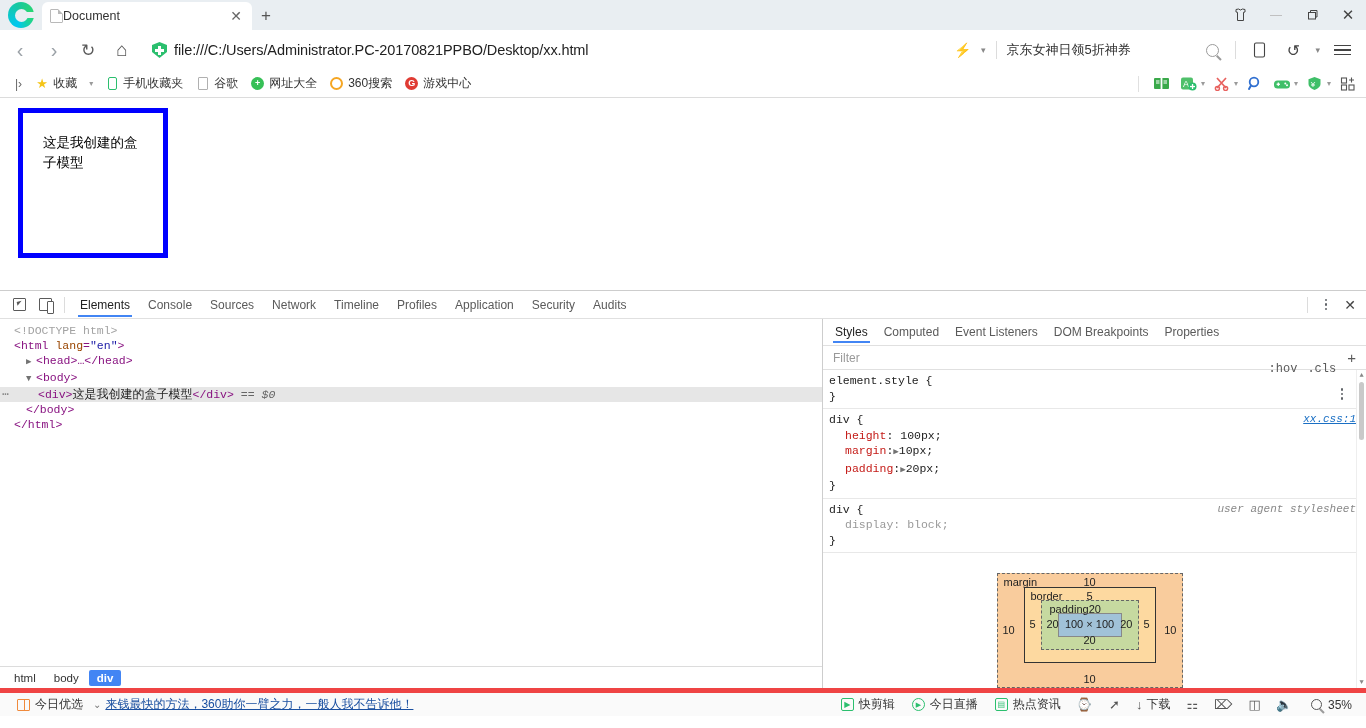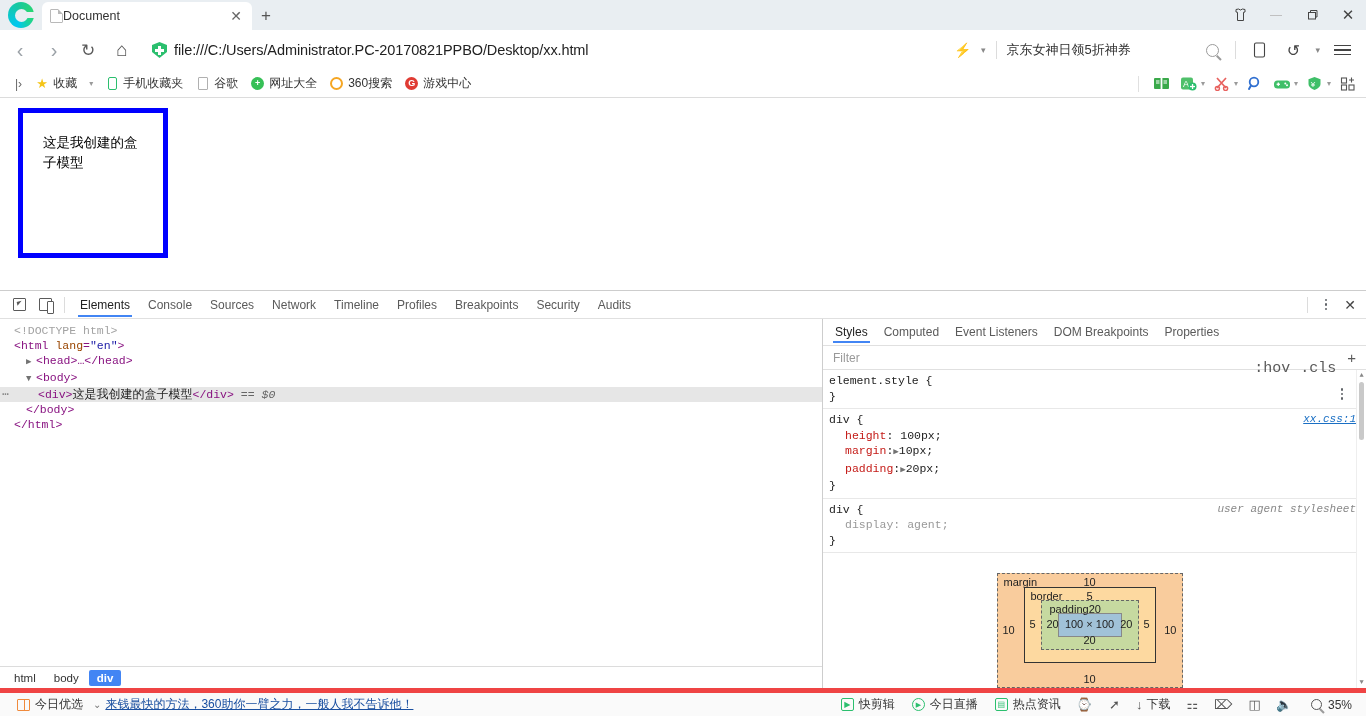--- a/index.html
+++ b/index.html
@@ -363,21 +363,21 @@
   }
   .st-filter {
     height: 24px;
     display: flex; align-items: center;
     border-bottom: 1px solid #e0e0e0;
     padding: 0 6px 0 10px;
     font-size: 12px;
     color: #999;
   }
   .st-filter .sp { flex: 1 1 auto; }
-  .st-filter .fb { color: #5a5a5a; font-family: "Liberation Mono", monospace; font-size: 15px; padding: 0 5px; margin-top: 22px; }
+  .st-filter .fb { color: #5a5a5a; font-family: "Liberation Mono", monospace; font-size: 12px; padding: 0 5px; margin-top: 22px; }
   .st-filter .plus { color: #5a5a5a; font-size: 15px; padding: 0 4px 0 6px; }
   .st-content {
     flex: 1 1 auto;
     font-family: "Liberation Mono", monospace;
     font-size: 11.5px;
     line-height: 15.5px;
     overflow: hidden;
     position: relative;
   }
   .rule {
@@ -683,21 +683,21 @@
         <div class="ico-device"></div>
       </div>
     <div class="dt-vsep"></div>
     <div class="dt-tabs">
       <div class="dt-tab sel">Elements</div>
       <div class="dt-tab">Console</div>
       <div class="dt-tab">Sources</div>
       <div class="dt-tab">Network</div>
       <div class="dt-tab">Timeline</div>
       <div class="dt-tab">Profiles</div>
-      <div class="dt-tab">Breakpoints</div>
+      <div class="dt-tab">Application</div>
       <div class="dt-tab">Security</div>
       <div class="dt-tab">Audits</div>
     </div>
     <div class="dt-right">
       <div class="dt-vsep"></div>
       <div class="kebab">
           <i></i>
           <i></i>
           <i></i>
         </div>
@@ -784,21 +784,21 @@
           </div>
           <div>}</div>
         </div>
 
         <div class="rule ua">
           <div class="sel-line">
             <span class="sel-txt">div {</span>
             <span class="origin">user agent stylesheet</span>
           </div>
           <div class="prop grey">
-            <span class="pname">display</span><span class="pval">: </span><span class="pval">agent;</span>
+            <span class="pname">display</span><span class="pval">: </span><span class="pval">block;</span>
           </div>
           <div>}</div>
         </div>
 
         <div class="boxmodel-wrap">
           <div class="bm-margin">
             <span class="bm-label">margin</span>
             <span class="bm-top">10</span>
             <span class="bm-l">10</span>
             <span class="bm-r">10</span>

